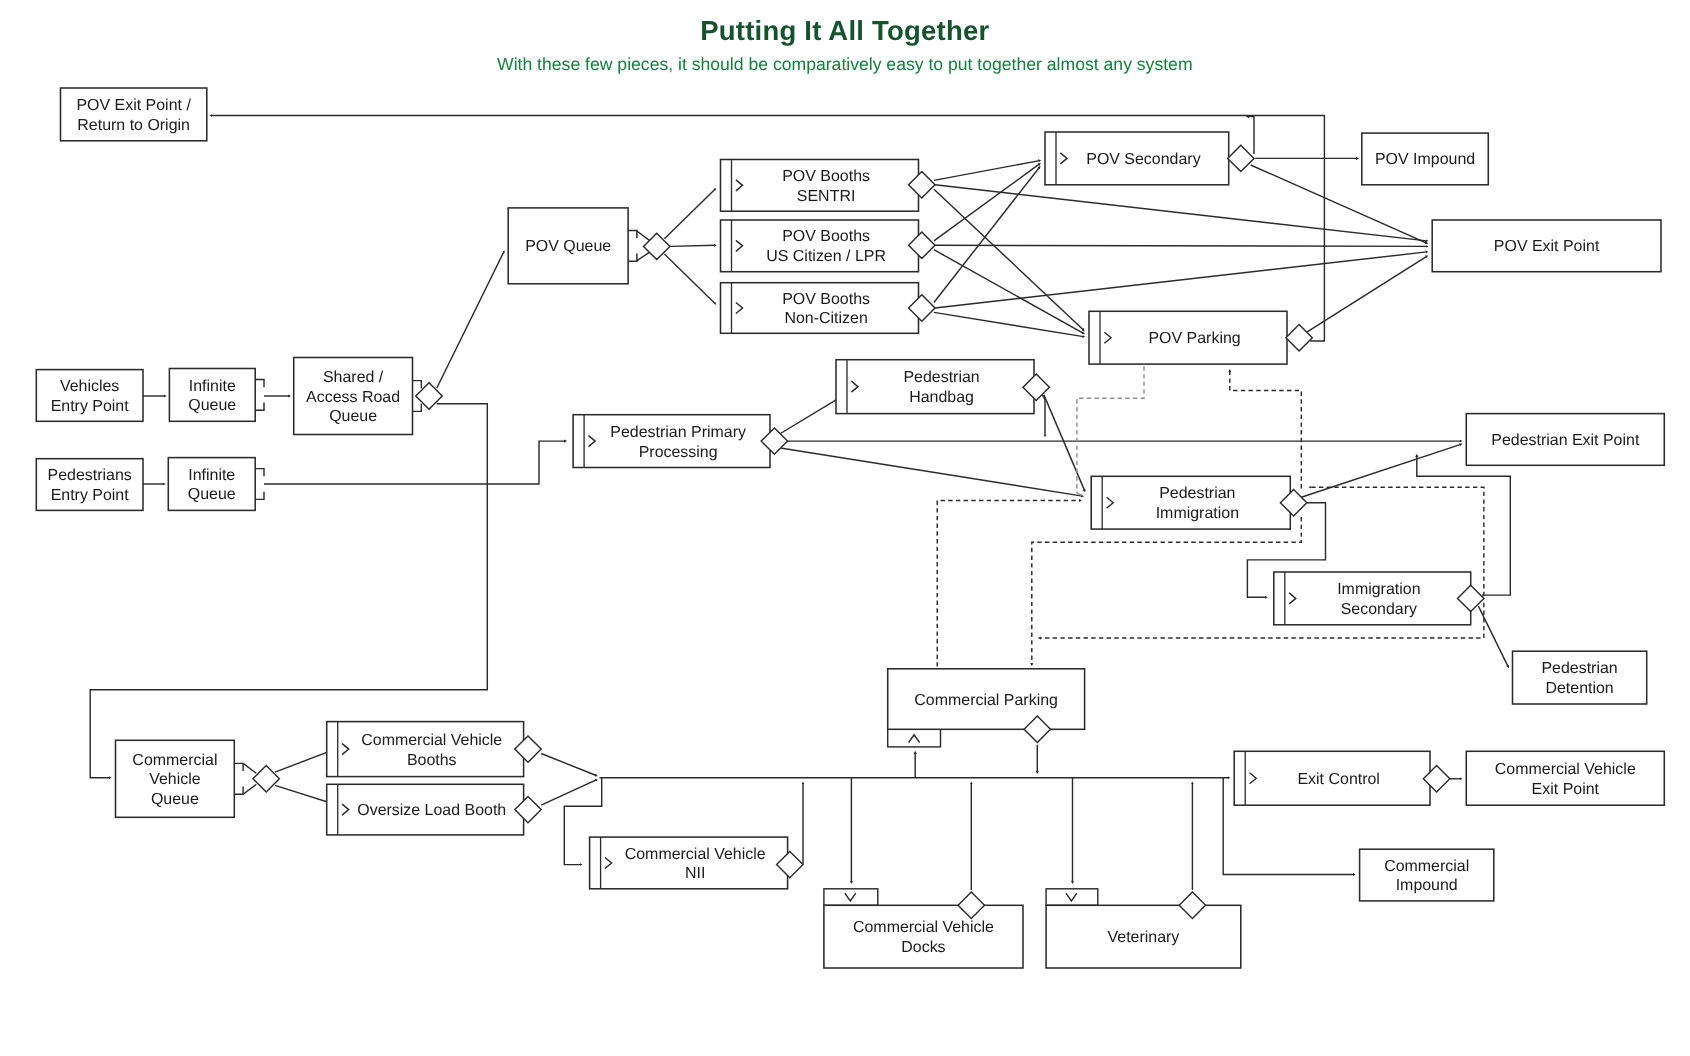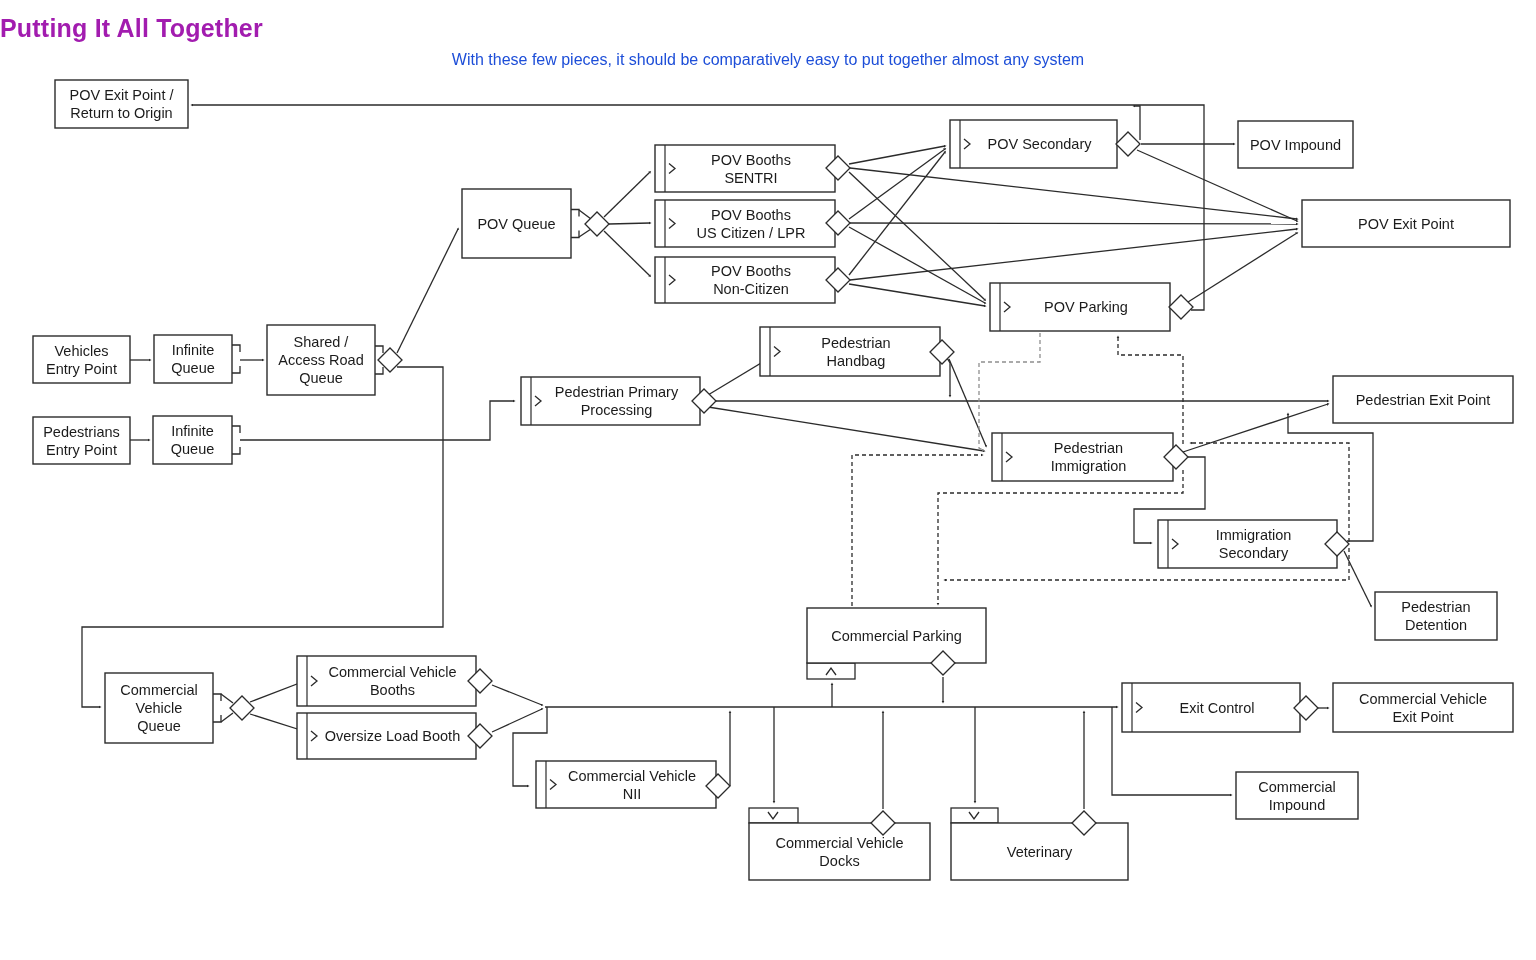--- a/index.html
+++ b/index.html
@@ -1,21 +1,21 @@
 <!DOCTYPE html>
 <html><head>
 <meta charset="utf-8">
 <style>
   html,body{margin:0;padding:0;background:#ffffff;}
   #stage{position:relative;width:1536px;height:960px;background:#fff;overflow:hidden;
          font-family:"Liberation Sans",sans-serif;}
-  #slide-title{position:absolute;top:14px;left:0;width:100%;text-align:left;
-               font-size:25px;font-weight:600;color:#a21caf;letter-spacing:.2px;}
+  #slide-title{position:absolute;top:14px;left:0;width:100%;text-align:center;
+               font-size:25px;font-weight:600;color:#14532d;letter-spacing:.2px;}
   #slide-subtitle{position:absolute;top:51px;left:0;width:100%;text-align:center;
-                  font-size:16px;color:#1d4ed8;}
+                  font-size:16px;color:#15803d;}
   svg text{font-family:"Liberation Sans",sans-serif;font-size:14.5px;fill:#1b1b1b;}
 </style>
 </head>
 <body>
 
 <div id="stage">
   <div id="slide-title">Putting It All Together</div>
   <div id="slide-subtitle">With these few pieces, it should be comparatively easy to put together almost any system</div>
   <svg id="diagram" width="1536" height="960" viewBox="0 0 1536 960" xmlns="http://www.w3.org/2000/svg">
       <defs>

